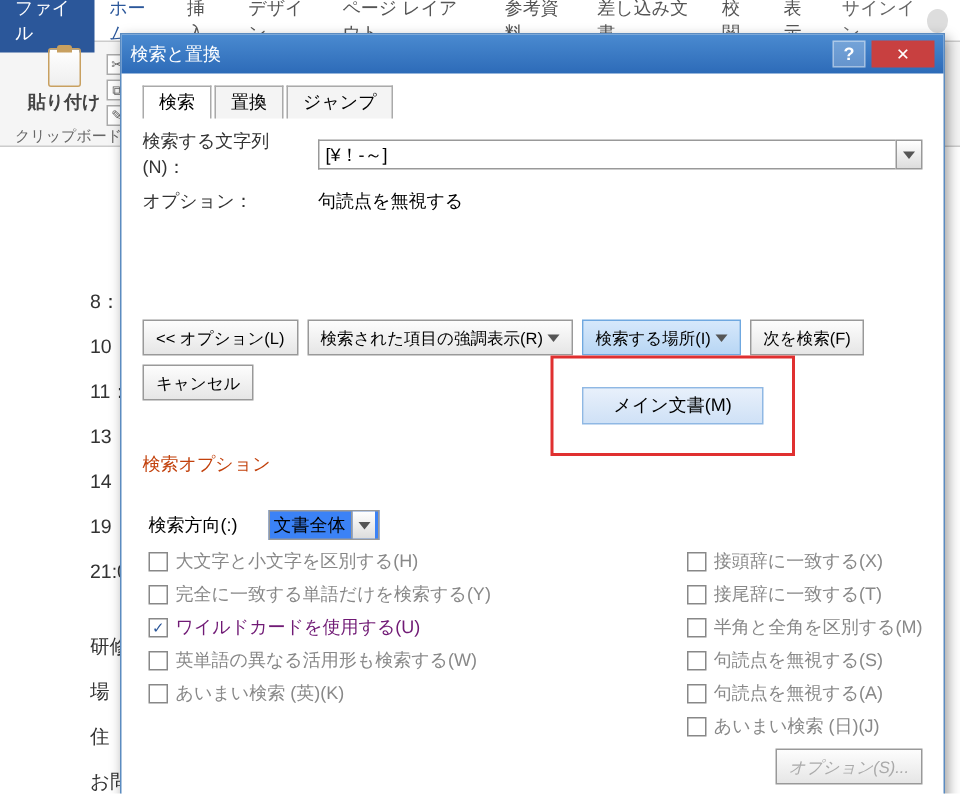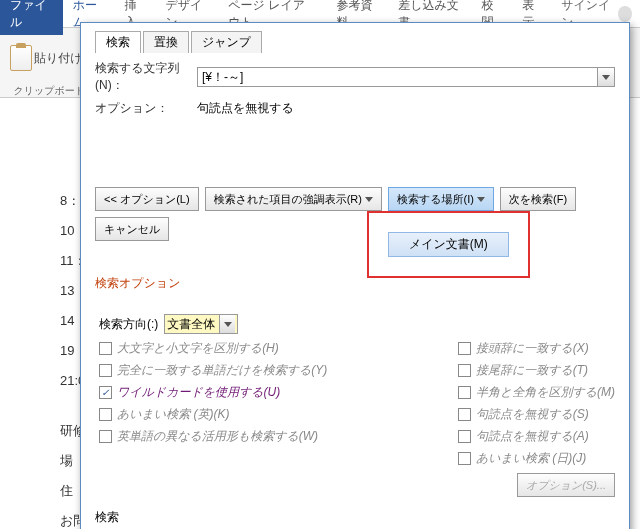--- a/index.html
+++ b/index.html
@@ -9,21 +9,21 @@
   .ribbon-tab { padding: 4px 10px; color: #555; cursor: pointer; }
   .ribbon-tab.active { background: #2b579a; color: #fff; }
   .ribbon-tab.home { color: #2b579a; }
   .ribbon-spacer { flex: 1; }
   .signin { color: #666; padding: 0 8px; display: flex; align-items: center; gap: 4px; }
   .avatar { width: 16px; height: 16px; border-radius: 50%; background: #ddd; }
   
   .ribbon-body { height: 70px; background: #f5f5f5; border-bottom: 1px solid #ccc; display: flex; padding: 4px; }
   .ribbon-group { display: flex; flex-direction: column; align-items: center; padding: 0 6px; border-right: 1px solid #ddd; }
   .ribbon-label { font-size: 10px; color: #666; margin-top: auto; display:flex; align-items:center; gap:2px;}
-  .paste-btn { display: flex; flex-direction: row; align-items: center; gap: 2px; color: #444; }
+  .paste-btn { display: flex; flex-direction: column; align-items: center; gap: 2px; color: #444; font-weight: bold; }
   .clipboard-icon { width: 22px; height: 26px; background: linear-gradient(#fff,#eee); border: 1px solid #c8a060; border-radius: 2px; position: relative; }
   .clipboard-icon::before { content:""; position:absolute; top:-3px; left:5px; width:10px; height:5px; background:#c8a060; border-radius:2px 2px 0 0;}
   .mini-icons { display:flex; flex-direction:column; gap:3px; margin-left:4px; margin-top:4px;}
   .mini { width:14px; height:14px; border:1px solid #aaa; background:#fff; font-size:9px; text-align:center; line-height:12px; color:#666;}
   .launcher{width:10px;height:10px;border:1px solid #999;display:inline-block;position:relative;}
   .launcher::after{content:"";position:absolute;right:1px;bottom:1px;width:4px;height:4px;border-right:1px solid #666;border-bottom:1px solid #666;}
   
   .doc-area { position: absolute; left: 0; top: 98px; width: 640px; padding: 90px 30px 10px 60px; color: #333; font-size: 13px; line-height: 2; }
   .doc-area .row { margin-bottom: 4px; }
   
@@ -33,21 +33,21 @@
   .dialog-title .help-btn { width: 22px; height: 18px; background: rgba(255,255,255,0.25); border:1px solid rgba(255,255,255,0.4); color:#fff; display:flex; align-items:center; justify-content:center; margin-right:4px; cursor:pointer; font-weight:bold;}
   .dialog-title .close-btn { width: 42px; height: 18px; background: #c84040; color:#fff; display:flex; align-items:center; justify-content:center; cursor:pointer;}
   .close-x { font-size: 11px; }
   
   .dialog-body { padding: 8px 10px 12px 10px; }
   .inner-tabs { display: flex; gap: 2px; padding-left: 4px; }
   .inner-tab { border: 1px solid #aaa; border-bottom: none; padding: 2px 10px; background: #f4f4f4; cursor: pointer; }
   .inner-tab.active { background: #fff; position: relative; z-index: 2; }
   .inner-panel { border: 1px solid #aaa; margin-top: -1px; padding: 10px 12px; background:#fff; }
   
-  .form-row { display: flex; align-items: center; gap: 6px; margin-bottom: 6px; }
+  .form-row { display: flex; align-items: center; gap: 21px; margin-bottom: 6px; }
   .form-label { width: 96px; color: #333; }
   .combo { flex: 1; display: flex; }
   .combo input { flex: 1; border: 1px solid #999; border-right:none; padding: 2px 4px; font-size: 12px; height: 20px; }
   .combo .drop { width: 18px; border: 1px solid #999; background: linear-gradient(#fff,#ddd); display:flex; align-items:center; justify-content:center; cursor:pointer;}
   .caret-down { width:0; height:0; border-left:4px solid transparent; border-right:4px solid transparent; border-top:5px solid #555;}
   
   .btn-row { display: flex; gap: 6px; margin: 14px 0 8px 0; flex-wrap:wrap;}
   .btn { border: 1px solid #999; background: linear-gradient(#fdfdfd,#e6e6e6); padding: 2px 8px; font-size: 11px; cursor: pointer; display:flex; align-items:center; gap:3px; height:24px;}
   .btn.active { background: linear-gradient(#d6e8fb,#b8d6f4); border-color:#6fa8e0;}
   .btn.disabled { color:#aaa; cursor:default;}
@@ -56,21 +56,21 @@
   .dropdown-item { background: linear-gradient(#e8f0fb,#cfe1f6); border:1px solid #8fb8e4; padding:3px 20px; text-align:center; cursor:pointer;}
   
   .opts-section { margin-top: 10px; }
   .opts-title { color:#c2410c; margin-bottom:22px; }
   .opts-grid { display:flex; gap:30px; }
   .opts-col { display:flex; flex-direction:column; gap:5px; }
   .chk { display:flex; align-items:center; gap:5px; color:#888; }
   .chk.enabled { color:#701a75; }
   .chk .box { width:13px; height:13px; border:1px solid #888; background:#fff; display:flex; align-items:center; justify-content:center; font-size:10px; color:#2b579a;}
   .chk .box.checked::after { content:"✓"; }
-  .select-small { border:1px solid #999; background:#fef9c3; display:flex; align-items:center; padding:0 2px; height:20px;}
+  .select-small { border:1px solid #999; background:#3b82f6; display:flex; align-items:center; padding:0 2px; height:20px;}
   .select-small .drop{width:16px;border-left:1px solid #999;background:linear-gradient(#fff,#ddd);display:flex;align-items:center;justify-content:center;margin-left:4px;height:100%;}
   
   .bottom-section { margin-top:12px; }
 </style>
 </head>
 <body>
 
 <div class="ribbon-tabs">
   <div class="ribbon-tab active">ファイル</div>
   <div class="ribbon-tab home">ホーム</div>
@@ -121,20 +121,28 @@
   <div style="height:20px"></div>
   <div class="row">研修先</div>
   <div class="row">場　所</div>
   <div class="row">住　所</div>
   <div class="row">
     <span>お問合せ先：(メール)</span><span style="text-decoration:underline dotted #bbb;color:#666">info.kenshu@nagano.com</span>
   </div>
 </div>
 
 <div class="dialog">
+  <div class="dialog-title">
+    <span>検索と置換</span>
+    <span class="spacer"></span>
+    <span class="help-btn">?</span>
+    <span class="close-btn">
+        <span class="close-x">✕</span>
+      </span>
+  </div>
   <div class="dialog-body">
     <div class="inner-tabs">
       <div class="inner-tab active">検索</div>
       <div class="inner-tab">置換</div>
       <div class="inner-tab">ジャンプ</div>
     </div>
     <div class="inner-panel" style="border:none;padding:8px 4px 0 4px;">
       <div class="form-row">
         <div class="form-label">検索する文字列(N)：</div>
         <div class="combo">
@@ -173,41 +181,41 @@
         <div class="opts-title">検索オプション</div>
         <div class="form-row" style="margin-left:4px;">
           <span>検索方向(:)</span>
           <div class="select-small">
             <span>文書全体</span>
             <div class="drop">
                 <div class="caret-down"></div>
               </div>
           </div>
         </div>
-        <div class="opts-grid" style="margin-left:4px;font-style:italic;">
+        <div class="opts-grid" style="margin-left:4px;">
           <div class="opts-col" id="left-col">
               <label class="chk">
                 <span class="box"></span>
                 <span>大文字と小文字を区別する(H)</span>
               </label>
               <label class="chk">
                 <span class="box"></span>
                 <span>完全に一致する単語だけを検索する(Y)</span>
               </label>
               <label class="chk enabled">
                 <span class="box checked"></span>
                 <span>ワイルドカードを使用する(U)</span>
               </label>
               <label class="chk">
                 <span class="box"></span>
+                <span>英単語の異なる活用形も検索する(W)</span>
+              </label>
+              <label class="chk">
+                <span class="box"></span>
                 <span>あいまい検索 (英)(K)</span>
-              </label>
-              <label class="chk">
-                <span class="box"></span>
-                <span>英単語の異なる活用形も検索する(W)</span>
               </label>
             </div>
           <div class="opts-col" id="right-col" style="margin-left:auto;">
           <label class="chk">
                 <span class="box"></span>
                 <span>接頭辞に一致する(X)</span>
               </label>
               <label class="chk">
                 <span class="box"></span>
                 <span>接尾辞に一致する(T)</span>

